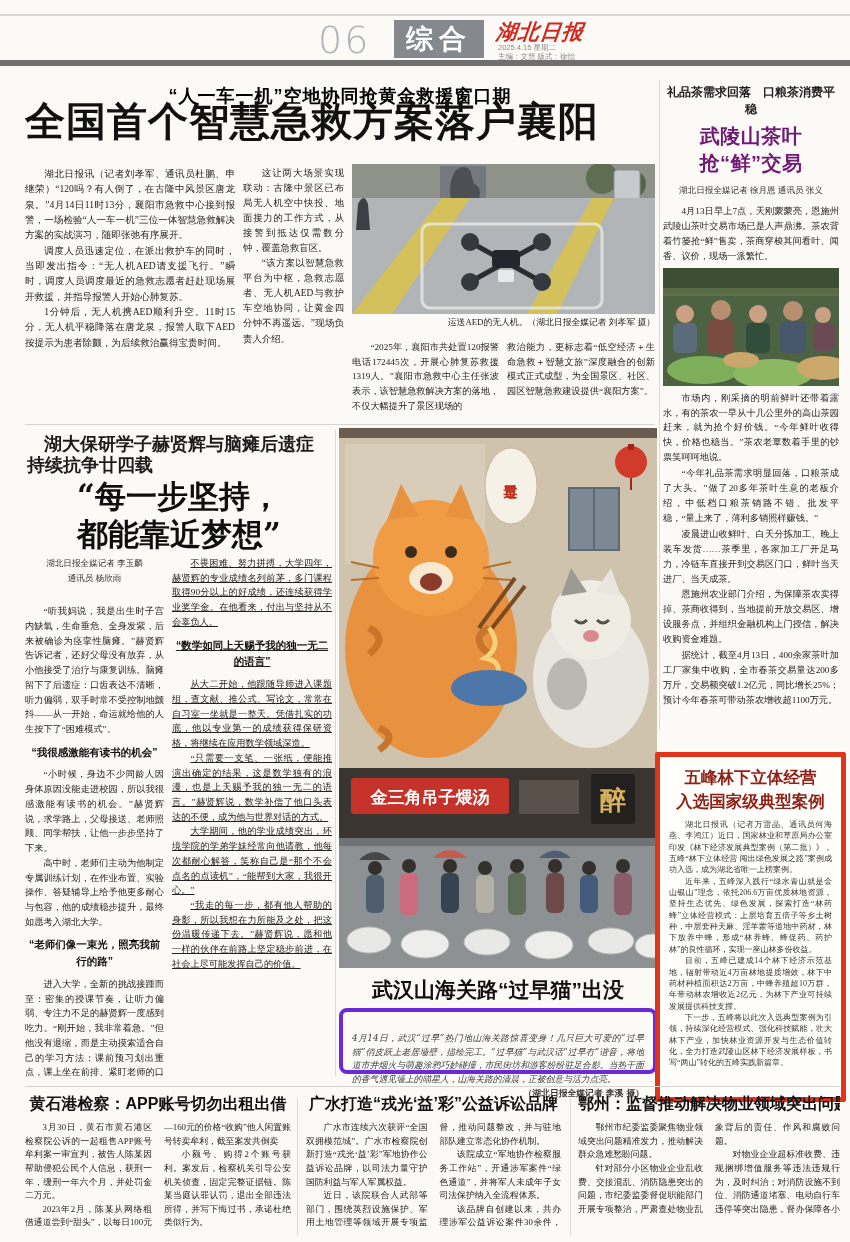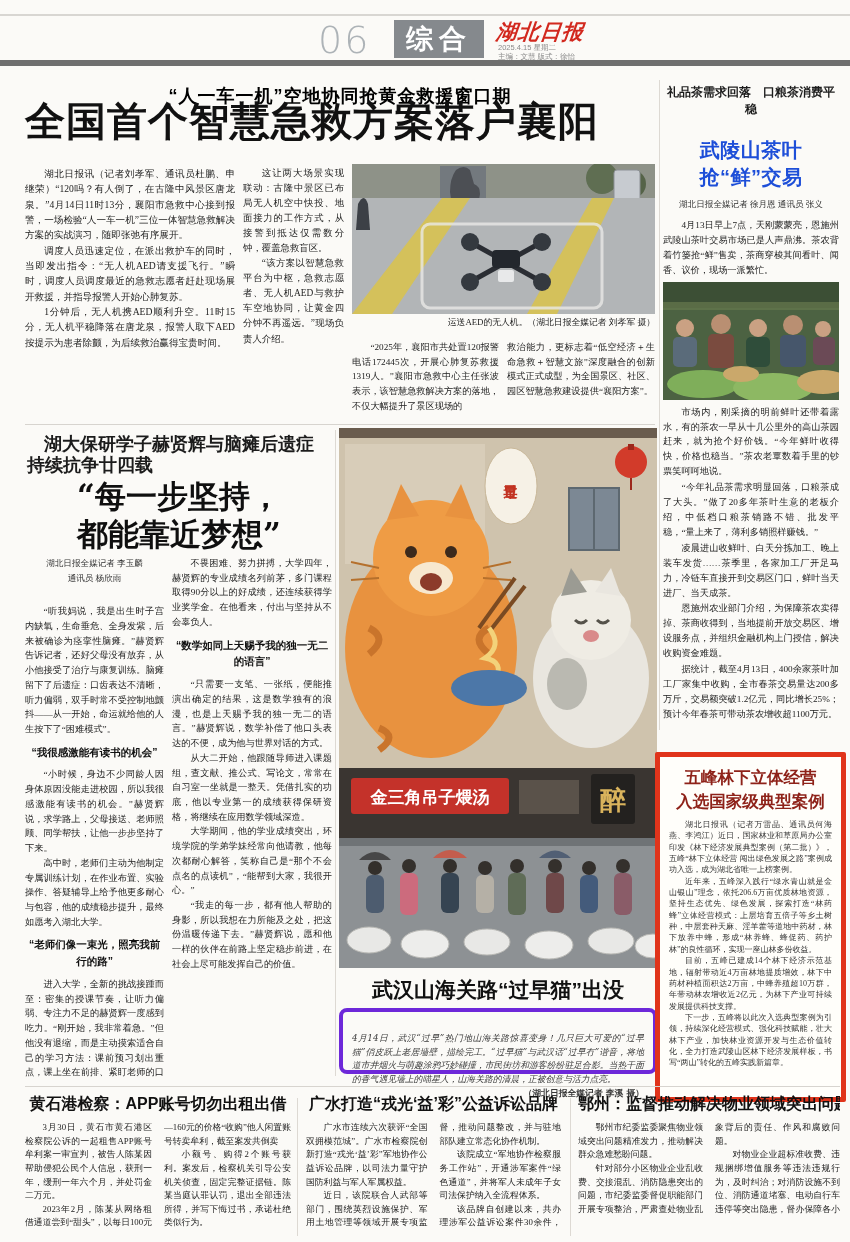--- a/index.html
+++ b/index.html
@@ -26,33 +26,33 @@
   .r-photo { position:absolute; left:352px; top:164px; width:303px; height:150px; }
   .r-cap { position:absolute; left:352px; top:317px; width:303px; text-align:right; font-size:8.8px; color:#222; }
   .r-col3 { position:absolute; left:352px; top:340px; width:147px; height:82px; font-size:9.2px; }
   .r-col4 { position:absolute; left:507px; top:340px; width:148px; height:82px; font-size:9.2px; }
   .hdiv { position:absolute; background:#d7d4cf; height:1px; }
   .vdiv { position:absolute; background:#ddd9d3; width:1px; }
 
   
   .tea { position:absolute; left:663px; top:82px; width:176px; height:650px; overflow:hidden; }
   .tea-kicker { text-align:center; font-family:"Liberation Sans", sans-serif; font-weight:bold; font-size:12px; color:#1c1c1c; margin-top:2px; }
-  .tea-head { text-align:center; font-family:"Liberation Sans", sans-serif; font-weight:900; font-size:20px; color:#1d4ed8; margin-top:19px; letter-spacing:0.5px; }
+  .tea-head { text-align:center; font-family:"Liberation Sans", sans-serif; font-weight:900; font-size:20px; color:#701a75; margin-top:5px; letter-spacing:0.5px; }
   .tea-byline { text-align:center; font-size:8.6px; color:#333; margin:8px 0 7px; }
   .tea-body { font-size:9.2px; line-height:1.62; color:#222; text-align:justify; }
   .tea-body p { text-indent:2em; margin-bottom:1px; }
   .tea-photo { width:176px; height:118px; margin:4px 0 5px; display:block; }
 
   
   .dream-kicker1 { position:absolute; left:25px; top:432px; width:308px; text-align:center; font-family:"Liberation Sans", sans-serif; font-weight:bold; font-size:18px; color:#1c1c1c; }
   .dream-kicker2 { position:absolute; left:27px; top:453px; width:308px; text-align:left; font-family:"Liberation Sans", sans-serif; font-weight:bold; font-size:18px; color:#1c1c1c; }
   .dream-head { position:absolute; left:25px; top:478px; width:308px; text-align:center; font-family:"DejaVu Serif", serif; font-weight:bold; font-size:31px; line-height:1.22; color:#0f0f0f; }
   .dream-byline { text-align:center; font-size:8.6px; color:#333; line-height:1.7; margin-bottom:19px; }
   .d-col1 { position:absolute; left:25px; top:556px; width:139px; height:524px; }
-  .d-col2 { position:absolute; left:172px; top:556px; width:160px; height:524px; }
+  .d-col2 { position:absolute; left:172px; top:556px; width:160px; height:524px;text-decoration:underline; }
   .d-col1, .d-col2 { font-size:9.2px; line-height:1.6; color:#222; text-align:justify; overflow:hidden; }
   .d-col1 p, .d-col2 p { text-indent:2em; }
   .subhead { font-family:"Liberation Sans", sans-serif; font-weight:bold; font-size:10.5px; color:#111; text-align:center; text-indent:0 !important; margin:7px 0; }
 
   
   .cat-photo { position:absolute; left:339px; top:428px; width:318px; height:540px; }
   .cat-title { position:absolute; left:339px; top:976px; width:318px; text-align:center; font-family:"Liberation Sans", sans-serif; font-weight:900; font-size:21px; color:#111; }
   .cat-capbox { position:absolute; left:339px; top:1008px; width:318px; height:66px; border:4px solid #6d28d9; border-radius:8px; padding:20px 9px; }
   .cat-cap { font-family:"DejaVu Serif", serif; font-style:italic; font-size:8.8px; line-height:1.55; color:#3a3a3a; text-align:justify; }
   .cat-credit { float:right; font-style:normal; font-weight:bold; }
@@ -190,22 +190,22 @@
     <p>“听我妈说，我是出生时子宫内缺氧，生命垂危、全身发紫，后来被确诊为痉挛性脑瘫。”赫贤辉告诉记者，还好父母没有放弃，从小他接受了治疗与康复训练。脑瘫留下了后遗症：口齿表达不清晰，听力偏弱，双手时常不受控制地颤抖——从一开始，命运就给他的人生按下了“困难模式”。</p>
     <p class="subhead">“我很感激能有读书的机会”</p>
     <p>“小时候，身边不少同龄人因身体原因没能走进校园，所以我很感激能有读书的机会。”赫贤辉说，求学路上，父母接送、老师照顾、同学帮扶，让他一步步坚持了下来。</p>
     <p>高中时，老师们主动为他制定专属训练计划，在作业布置、实验操作、答疑辅导上给予他更多耐心与包容，他的成绩稳步提升，最终如愿考入湖北大学。</p>
     <p class="subhead">“老师们像一束光，照亮我前行的路”</p>
     <p>进入大学，全新的挑战接踵而至：密集的授课节奏，让听力偏弱、专注力不足的赫贤辉一度感到吃力。“刚开始，我非常着急。”但他没有退缩，而是主动摸索适合自己的学习方法：课前预习划出重点，课上坐在前排、紧盯老师的口型，课后对照课件逐字消化。</p>
   </div>
   <div class="d-col2">
     <p>不畏困难、努力拼搏，大学四年，赫贤辉的专业成绩名列前茅，多门课程取得90分以上的好成绩，还连续获得学业奖学金。在他看来，付出与坚持从不会辜负人。</p>
     <p class="subhead">“数学如同上天赐予我的独一无二的语言”</p>
+    <p>从大二开始，他跟随导师进入课题组，查文献、推公式、写论文，常常在自习室一坐就是一整天。凭借扎实的功底，他以专业第一的成绩获得保研资格，将继续在应用数学领域深造。</p>
     <p>“只需要一支笔、一张纸，便能推演出确定的结果，这是数学独有的浪漫，也是上天赐予我的独一无二的语言。”赫贤辉说，数学补偿了他口头表达的不便，成为他与世界对话的方式。</p>
-    <p>从大二开始，他跟随导师进入课题组，查文献、推公式、写论文，常常在自习室一坐就是一整天。凭借扎实的功底，他以专业第一的成绩获得保研资格，将继续在应用数学领域深造。</p>
     <p>大学期间，他的学业成绩突出，环境学院的学弟学妹经常向他请教，他每次都耐心解答，笑称自己是“那个不会点名的点读机”，“能帮到大家，我很开心。”</p>
     <p>“我走的每一步，都有他人帮助的身影，所以我想在力所能及之处，把这份温暖传递下去。”赫贤辉说，愿和他一样的伙伴在前路上坚定稳步前进，在社会上尽可能发挥自己的价值。</p>
   </div>
 
   <svg class="cat-photo" viewBox="0 0 318 540" preserveAspectRatio="none">
     <rect width="318" height="540" fill="#cfc3ad"></rect>
     <rect width="318" height="10" fill="#6a5c4e"></rect>
     <rect x="6" y="16" width="140" height="120" fill="#d8cdb9"></rect>
     <rect x="230" y="60" width="50" height="62" fill="#7c8894" stroke="#5d6870" stroke-width="2"></rect>
     <line x1="255" y1="60" x2="255" y2="122" stroke="#5d6870" stroke-width="2"></line>

